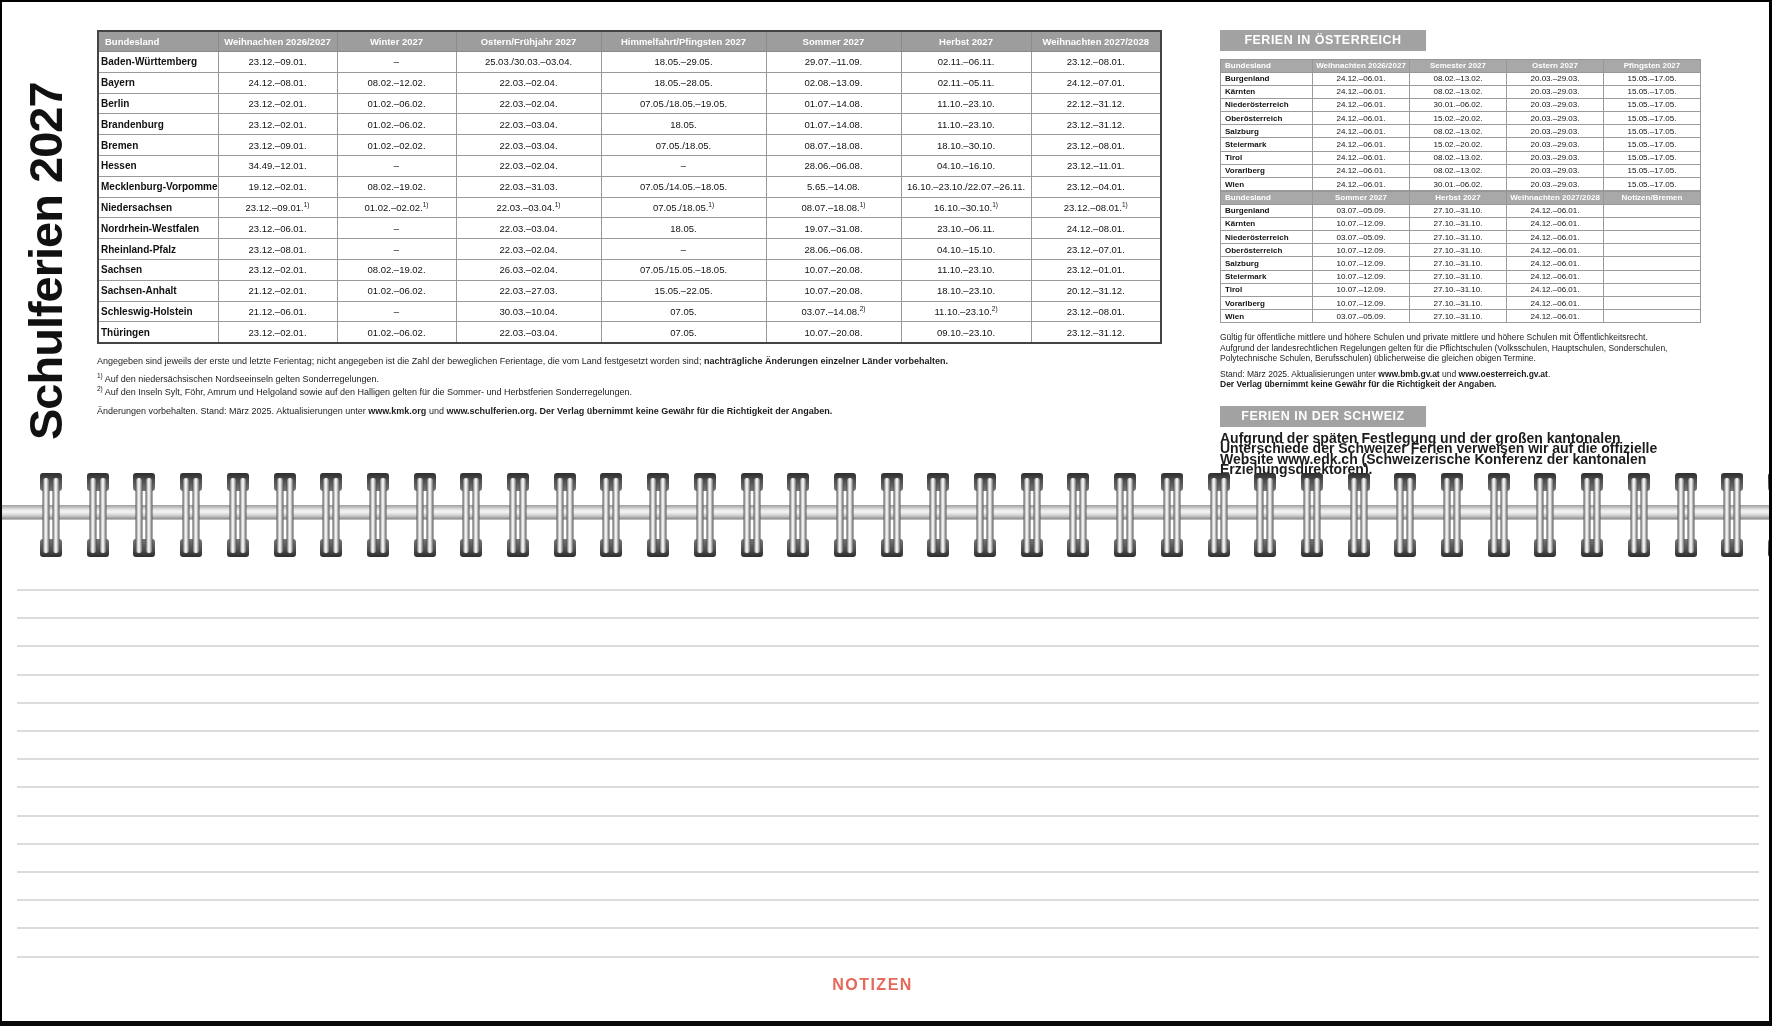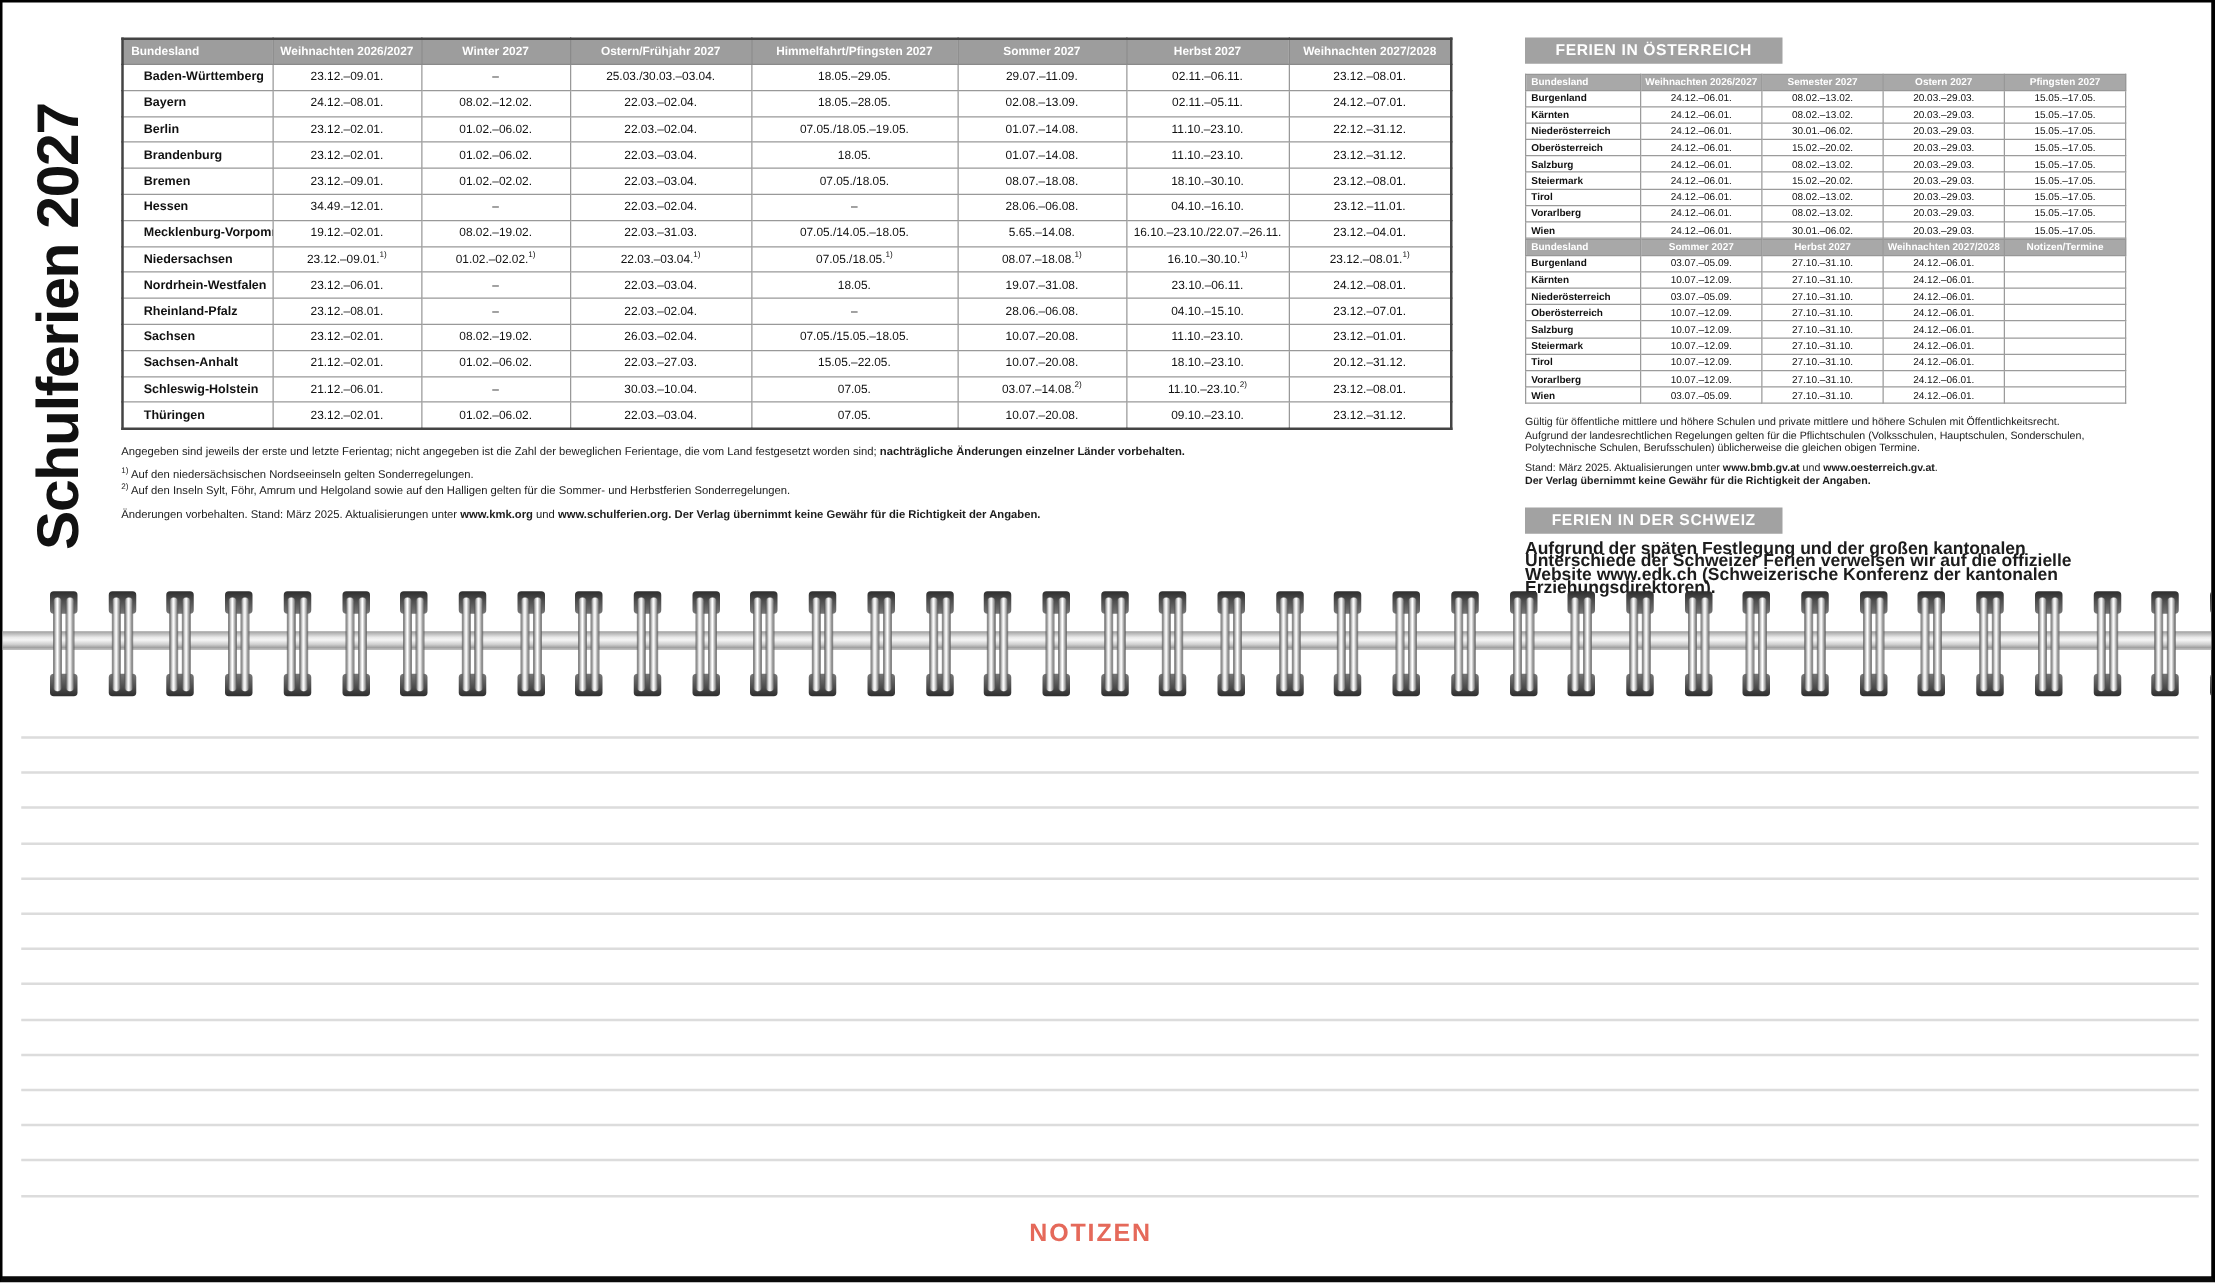--- a/index.html
+++ b/index.html
@@ -22,21 +22,21 @@
   .de-table{width:1063px; border:2px solid #444; font-size:9.5px;}
   .de-table th{
     background:#9d9d9d; color:#fff; font-weight:bold; height:19px;
     border:1px solid #8a8a8a; text-align:center; padding:0 2px;
   }
   .de-table th:first-child{text-align:left; padding-left:6px;}
   .de-table td{
     border:1px solid #999; height:19.8px; text-align:center; padding:0 2px;
     color:#111; overflow:hidden; white-space:nowrap;
   }
-  .de-table td.land{text-align:left; padding-left:16px; font-weight:bold; font-size:10px;}
+  .de-table td.land{text-align:left; padding-left:2px; font-weight:bold; font-size:10px;}
   sup{font-size:6.5px; vertical-align:super; line-height:0;}
   .fn{font-size:9px; color:#1c1c1c; line-height:11px;}
   .fn.main{margin-top:12px;}
   .fn.f1{margin-top:7px;}
   .fn.f2{margin-top:2px;}
   .fn.stand{margin-top:8px;}
   
   .austria-block{position:absolute; left:1218px; top:28px; width:480px;}
   .section-box{
     width:206px; height:21px; line-height:21px; background:#a2a2a2; color:#fff;
@@ -77,21 +77,21 @@
     background:linear-gradient(90deg,#6e6e6e 0%,#dcdcdc 30%,#ffffff 50%,#c7c7c7 70%,#707070 100%);
     box-shadow:0 0 0 0.5px #555;
   }
   .wire.w1{left:3px;} .wire.w2{left:13px;}
   
   .notes-area{position:absolute; left:15px; top:587px; width:1742px; height:380px;}
   .rule{position:absolute; left:0; width:1742px; height:2px; background:#dcdcdc;}
   
   .notizen{
     position:absolute; left:0; top:974px; width:1741px; text-align:center;
-    font-size:20px; font-weight:bold; letter-spacing:1.5px; color:#e5695a;
+    font-size:16px; font-weight:bold; letter-spacing:1.5px; color:#e5695a;
   }
 </style>
 </head>
 <body>
 
 <div class="page">
 
   <div class="v-title">Schulferien 2027</div>
 
   <div class="german-block">
@@ -359,21 +359,21 @@
           <col style="width:97px">
           <col style="width:97px">
           <col style="width:97px">
         </colgroup>
         <thead>
           <tr>
             <th>Bundesland</th>
             <th>Sommer 2027</th>
             <th>Herbst 2027</th>
             <th>Weihnachten 2027/2028</th>
-            <th>Notizen/Termine</th>
+            <th>Notizen/Bremen</th>
           </tr>
         </thead>
         <tbody>
           <tr>
             <td class="land">Burgenland</td>
             <td>03.07.–05.09.</td>
             <td>27.10.–31.10.</td>
             <td>24.12.–06.01.</td>
             <td></td>
           </tr>

